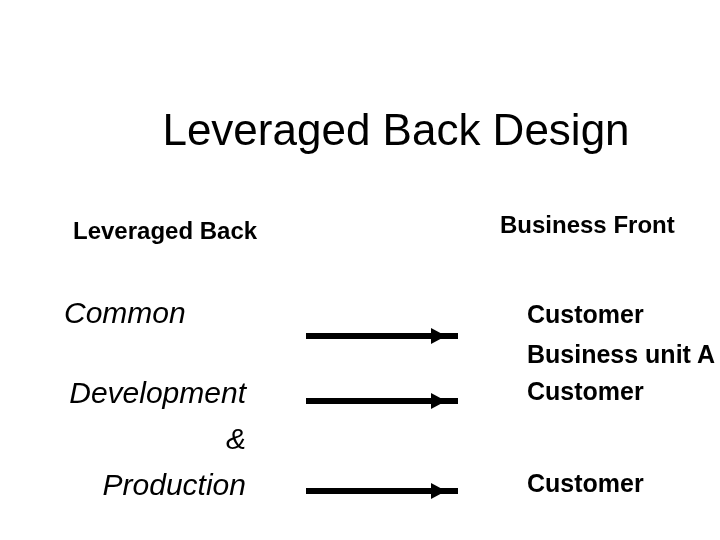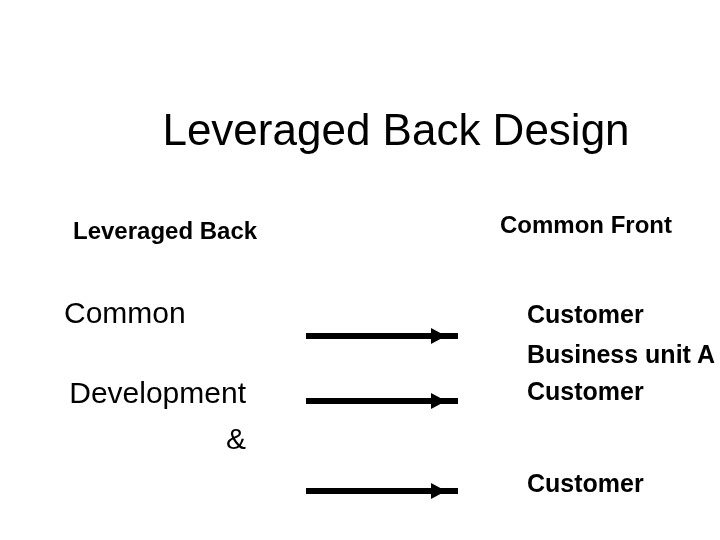--- a/index.html
+++ b/index.html
@@ -18,21 +18,21 @@
     top:72px; left:0; width:720px;
     text-align:center;
     font-size:44px; line-height:44px; font-weight:400;
     white-space:nowrap;
   }
 
   .hdr { font-weight:bold; font-size:24px; line-height:24px; white-space:nowrap;text-align:right; }
   .hdr-left  { top:183px; left:37px;  }
   .hdr-right { top:177px; left:464px; }
 
-  .body-left { font-size:30px; line-height:34px; }
+  .body-left { font-size:30px; line-height:34px;font-style:italic; }
   .common    { top:260px; left:28px; white-space:nowrap; }
   .devblock  { top:328px; left:2px; width:220px; text-align:right; }
 
   .unit { font-weight:bold; font-size:25px; line-height:28px; left:479px; white-space:nowrap; }
   .unit-a { top:252px; }
   .unit-b { top:329px; }
   .unit-c { top:421px; }
 
   .arrow { position:absolute; left:258px; width:164px; height:16px; }
   .arrow .shaft {
@@ -50,27 +50,28 @@
   .arrow-2 { top:345px; }
   .arrow-3 { top:435px; }
 </style>
 </head>
 <body>
 
 <div class="abs title">Leveraged Back Design</div>
 
 <div class="abs hdr hdr-left">Leveraged Back</div>
 
-<div class="abs hdr hdr-right">Common Front</div>
+<div class="abs hdr hdr-right">Business Front</div>
 
 <div class="abs body-left common">Common</div>
 
 <div class="abs body-left devblock">
   <div>Development</div>
   <div>&amp;</div>
+  <div>Production</div>
 </div>
 
 <div class="abs unit unit-a">
   <div>Customer</div>
   <div>Business unit A</div>
 </div>
 
 <div class="abs unit unit-b">
   <div>Customer</div>
 </div>

